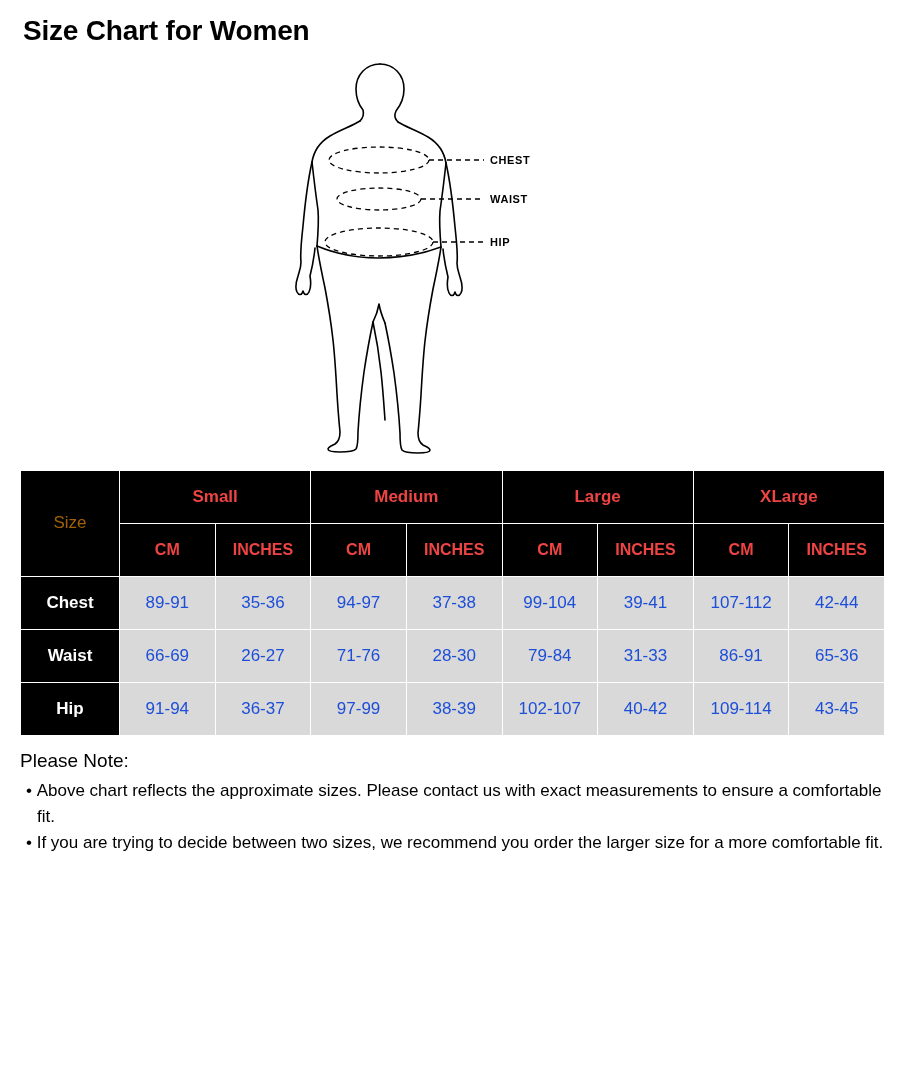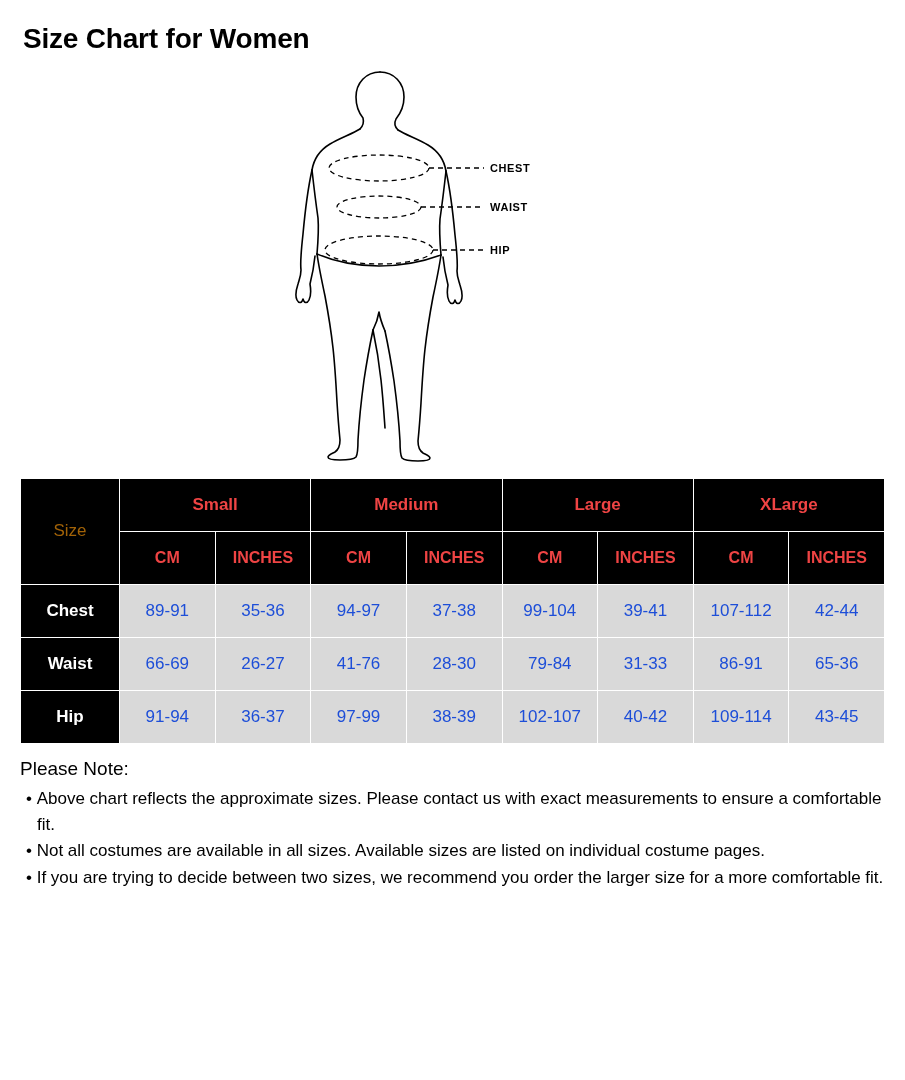--- a/index.html
+++ b/index.html
@@ -18,21 +18,21 @@
     position: relative;
     width: 905px;
     height: 1080px;
     box-sizing: border-box;
     padding: 0 20px;
   }
   .title {
     font-size: 28px;
     font-weight: bold;
     letter-spacing: -0.2px;
-    margin: 22px 0 0 3px;
+    margin: 14px 0 0 3px;
     line-height: 1.2;
   }
   .figure-wrap {
     height: 410px;
     display: flex;
     align-items: flex-start;
     justify-content: center;
     margin-top: 6px;
   }
   table.size-table {
@@ -180,21 +180,21 @@
         <td class="cell">99-104</td>
         <td class="cell">39-41</td>
         <td class="cell">107-112</td>
         <td class="cell">42-44</td>
       </tr>
 
       <tr>
         <td class="rowlabel">Waist</td>
         <td class="cell">66-69</td>
         <td class="cell">26-27</td>
-        <td class="cell">41-76</td>
+        <td class="cell">71-76</td>
         <td class="cell">28-30</td>
         <td class="cell">79-84</td>
         <td class="cell">31-33</td>
         <td class="cell">86-91</td>
         <td class="cell">65-36</td>
       </tr>
 
       <tr>
         <td class="rowlabel">Hip</td>
         <td class="cell">91-94</td>
@@ -205,17 +205,16 @@
         <td class="cell">40-42</td>
         <td class="cell">109-114</td>
         <td class="cell">43-45</td>
       </tr>
     </tbody>
   </table>
 
   <div class="notes">
     <div class="notes-title">Please Note:</div>
     <div class="note-item">Above chart reflects the approximate sizes. Please contact us with exact measurements to ensure a comfortable fit.</div>
-    <div class="note-item">Not all costumes are available in all sizes. Available sizes are listed on individual costume pages.</div>
     <div class="note-item">If you are trying to decide between two sizes, we recommend you order the larger size for a more comfortable fit.</div>
   </div>
 
 </div>
 
 </body></html>

